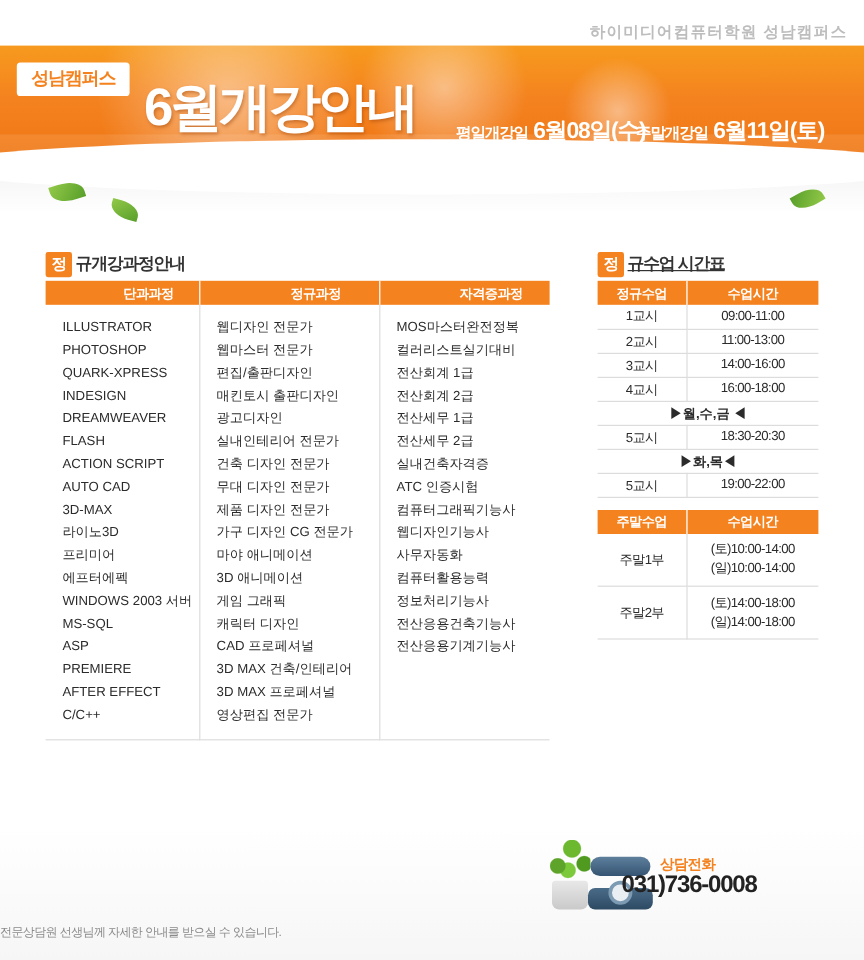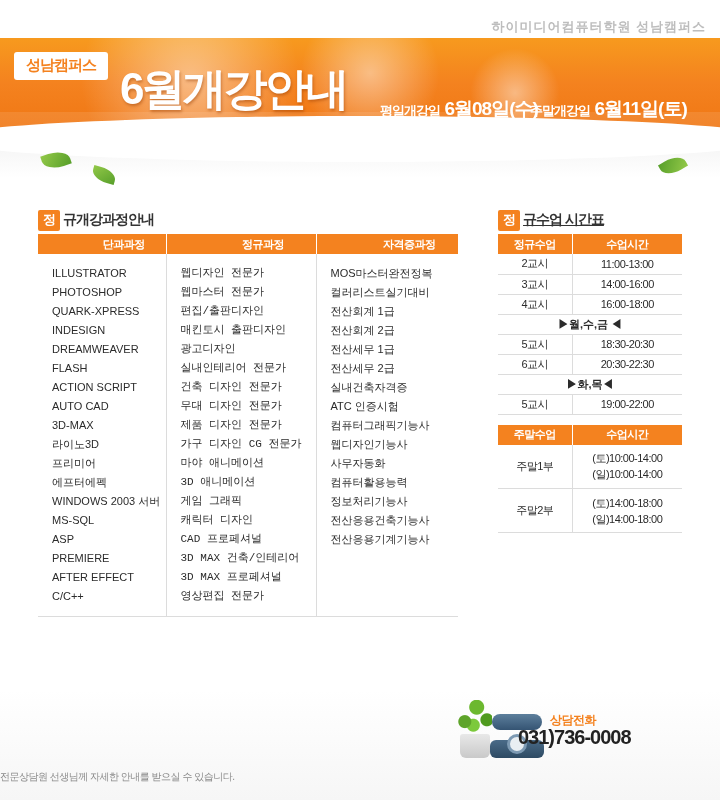--- a/index.html
+++ b/index.html
@@ -104,21 +104,21 @@
   }
   .left-table th:last-child { border-right: none; }
   .left-table td {
     vertical-align: top; padding: 10px 0 10px 14px;
     font-size: 11px; color: #2b2b2b; line-height: 19px;
     border-right: 1px solid #dcdcdc;
     border-bottom: 1px solid #dcdcdc;
   }
   .left-table td:last-child { border-right: none; }
   .left-table .col1 { width: 128px; }
-  .left-table .col2 { width: 150px; font-family: Liberation Mono, monospace; }
+  .left-table .col2 { width: 150px; }
   .left-table .col3 { width: 142px; }
 
   
   .right-wrap { position: absolute; left: 498px; top: 234px; width: 184px; }
   .right-table { width: 184px; border-collapse: collapse; }
   .right-table th {
     background: #f4821f; color: #fff; font-size: 11px; font-weight: bold;
     height: 20px; letter-spacing: -.5px;
     border-right: 1px solid #fff;
   }
@@ -302,41 +302,41 @@
 <div class="right-wrap">
   <table class="right-table">
     <thead>
       <tr>
         <th class="c1">정규수업</th>
         <th class="c2">수업시간</th>
       </tr>
     </thead>
     <tbody id="weekday-body">
         <tr>
+          <td class="c1">1교시</td>
+          <td class="c2">09:00-11:00</td>
+        </tr>
+        <tr>
           <td class="c1">2교시</td>
           <td class="c2">11:00-13:00</td>
         </tr>
         <tr>
           <td class="c1">3교시</td>
           <td class="c2">14:00-16:00</td>
         </tr>
         <tr>
           <td class="c1">4교시</td>
           <td class="c2">16:00-18:00</td>
         </tr>
         <tr>
           <td class="divider" colspan="2">▶월,수,금 ◀</td>
         </tr>
         <tr>
           <td class="c1">5교시</td>
           <td class="c2">18:30-20:30</td>
-        </tr>
-        <tr>
-          <td class="c1">6교시</td>
-          <td class="c2">20:30-22:30</td>
         </tr>
         <tr>
           <td class="divider" colspan="2">▶화,목◀</td>
         </tr>
         <tr>
           <td class="c1">5교시</td>
           <td class="c2">19:00-22:00</td>
         </tr>
       </tbody>
   </table>

